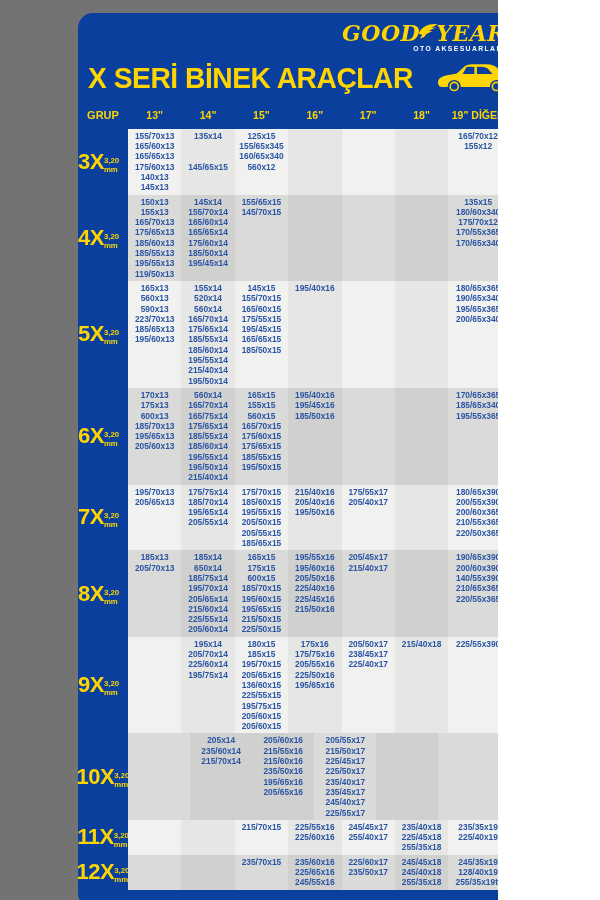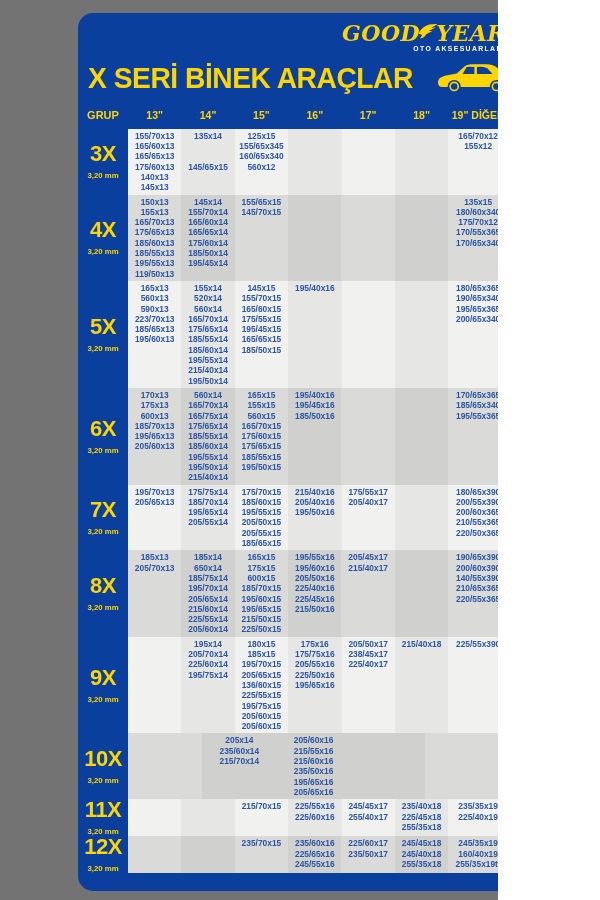--- a/index.html
+++ b/index.html
@@ -53,28 +53,28 @@
   .header-cols{flex:1;display:flex;}
   .col-head{
     flex:1;text-align:center;color:var(--yellow);
     font-size:10.5px;font-weight:800;white-space:nowrap;
   }
   .col-head.wide{flex:1.12;}
   
   .table-body{padding-right:14px;}
   .group-row{display:flex;align-items:stretch;}
   .glabel{
-    width:50px;flex:none;display:flex;flex-direction:column;
+    width:50px;flex:none;display:flex;flex-direction:row;
     justify-content:center;align-items:center;color:var(--yellow);
   }
   .gname{font-size:22px;font-weight:800;line-height:1;letter-spacing:-.5px;}
   .gthick{font-size:7.8px;font-weight:bold;margin-top:6px;}
   .cells{flex:1;display:flex;}
   .group-row.light .cells{background:var(--row-light);}
-  .group-row.dark  .cells{background:var(--row-dark);justify-content:flex-end;}
+  .group-row.dark  .cells{background:var(--row-dark);}
   .cell{flex:1;padding:2px 0;min-width:0;}
   .cell.alt{background:rgba(0,0,0,.045);}
   .cell.wide{flex:1.12;}
   .size-line{
     font-size:8.4px;line-height:10.3px;font-weight:bold;
     color:var(--cell-text);text-align:center;white-space:nowrap;
   }
 </style>
 </head>
 <body>
@@ -447,20 +447,30 @@
               <div class="size-line">215/70x14</div>
             </div>
             <div class="cell alt">
               <div class="size-line">205/60x16</div>
               <div class="size-line">215/55x16</div>
               <div class="size-line">215/60x16</div>
               <div class="size-line">235/50x16</div>
               <div class="size-line">195/65x16</div>
               <div class="size-line">205/65x16</div>
             </div>
+            <div class="cell">
+              <div class="size-line">205/55x17</div>
+              <div class="size-line">215/50x17</div>
+              <div class="size-line">225/45x17</div>
+              <div class="size-line">225/50x17</div>
+              <div class="size-line">235/40x17</div>
+              <div class="size-line">235/45x17</div>
+              <div class="size-line">245/40x17</div>
+              <div class="size-line">225/55x17</div>
+            </div>
             <div class="cell alt"></div>
             <div class="cell wide"></div>
           </div>
         </div>
         <div class="group-row light">
           <div class="glabel">
             <div class="gname">11X</div>
             <div class="gthick">3,20 mm</div>
           </div>
           <div class="cells">
@@ -508,21 +518,21 @@
               <div class="size-line">225/60x17</div>
               <div class="size-line">235/50x17</div>
             </div>
             <div class="cell alt">
               <div class="size-line">245/45x18</div>
               <div class="size-line">245/40x18</div>
               <div class="size-line">255/35x18</div>
             </div>
             <div class="cell wide">
               <div class="size-line">245/35x19</div>
-              <div class="size-line">160/40x19</div>
+              <div class="size-line">128/40x19</div>
               <div class="size-line">255/35x19tt</div>
             </div>
           </div>
         </div>
       </div>
 
   </div>
 </div>
 
 </body></html>

